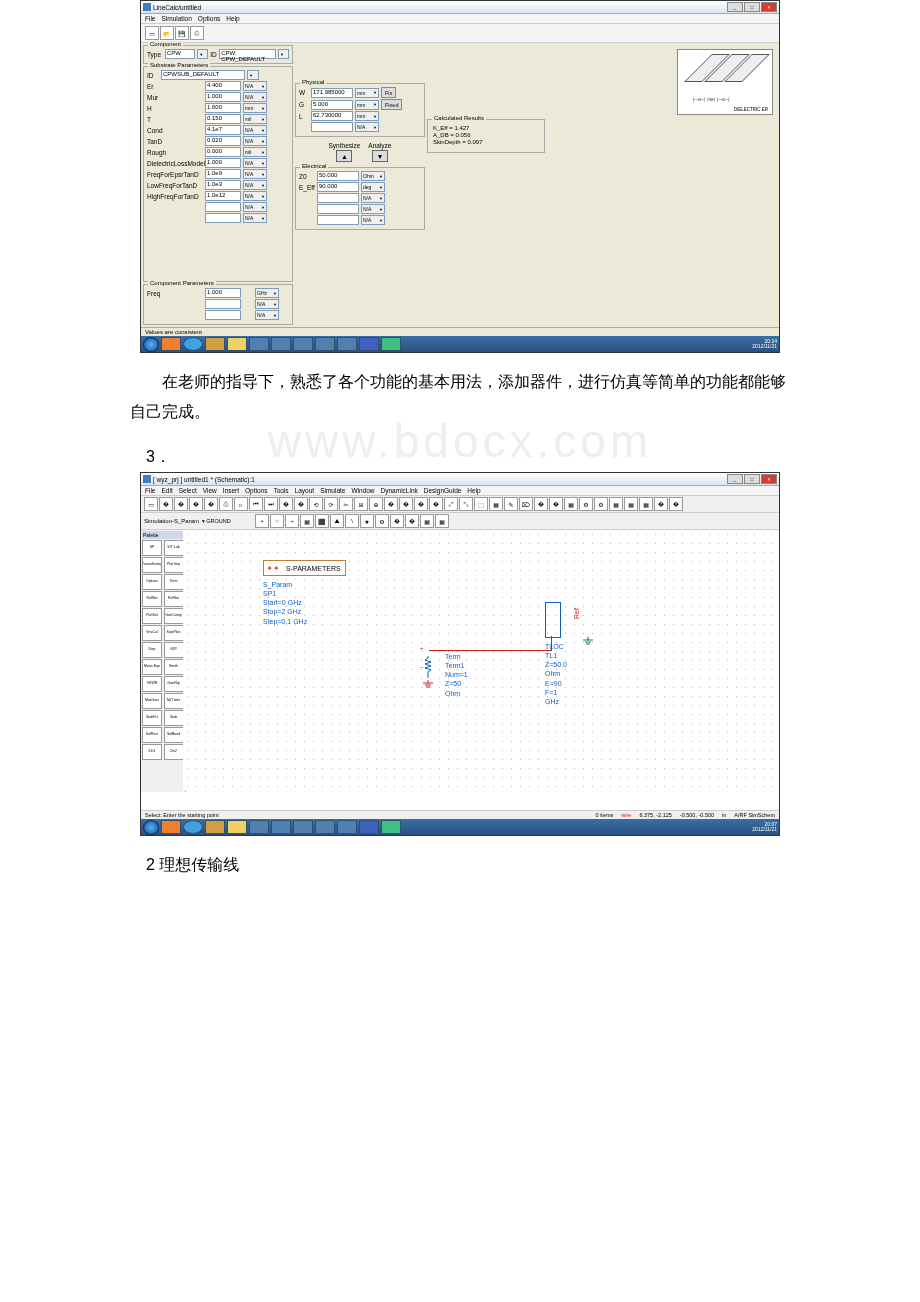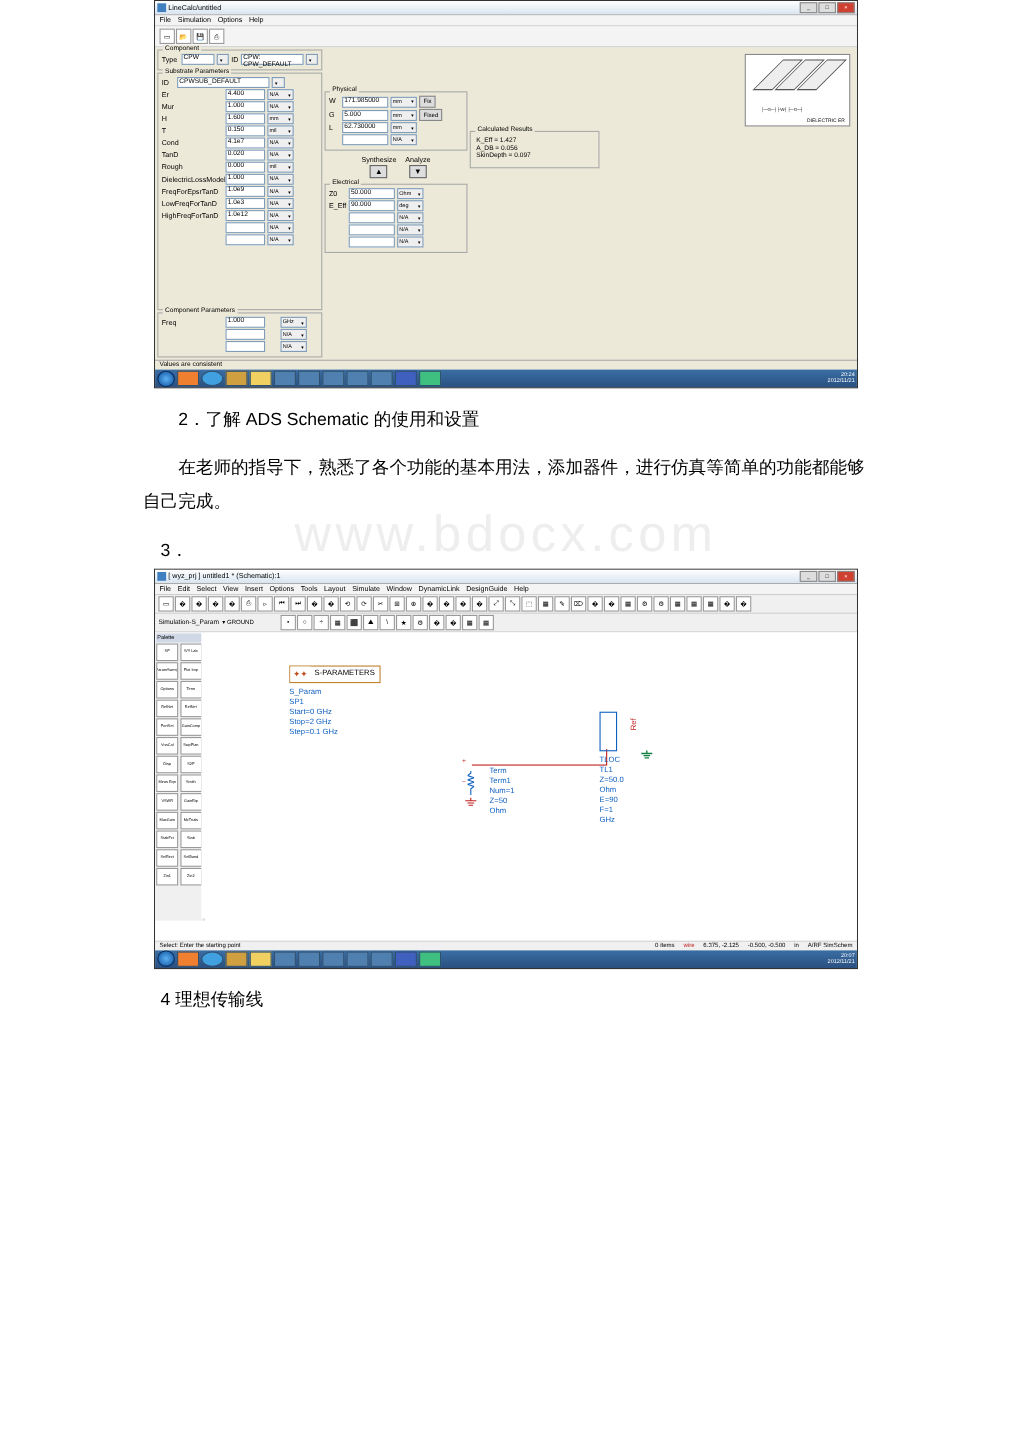--- a/index.html
+++ b/index.html
@@ -335,21 +335,20 @@
     <div class="tb-app" style="background:#4060c0"></div>
     <div class="tb-app" style="background:#40c080"></div>
     <div class="clock">
       <div>20:24</div>
             <div>2012/11/21</div>
     </div>
   </div>
 </div>
 </div>
 
-<div class="doc-text indent">2．了解 ADS Schematic 的使用和设置</div>
 <div class="doc-text indent">在老师的指导下，熟悉了各个功能的基本用法，添加器件，进行仿真等简单的功能都能够自己完成。</div>
 
 <div class="sch-wrap">
   <div class="doc-text" style="text-indent:1em;position:relative;z-index:1">3．</div>
   <div class="watermark">www.bdocx.com</div>
 </div>
 
 <div class="screenshot" style="margin-top:0">
 <div class="app-window">
   <div class="titleAreaBar">
@@ -541,15 +540,15 @@
     <div class="tb-app" style="background:#4060c0"></div>
     <div class="tb-app" style="background:#40c080"></div>
     <div class="clock">
       <div>20:07</div>
             <div>2012/11/21</div>
     </div>
   </div>
 </div>
 </div>
 
-<div class="doc-text" style="text-indent:1em">4 理想传输线</div>
+<div class="doc-text" style="text-indent:1em">2 理想传输线</div>
 
 </div>
 
 </body></html>

